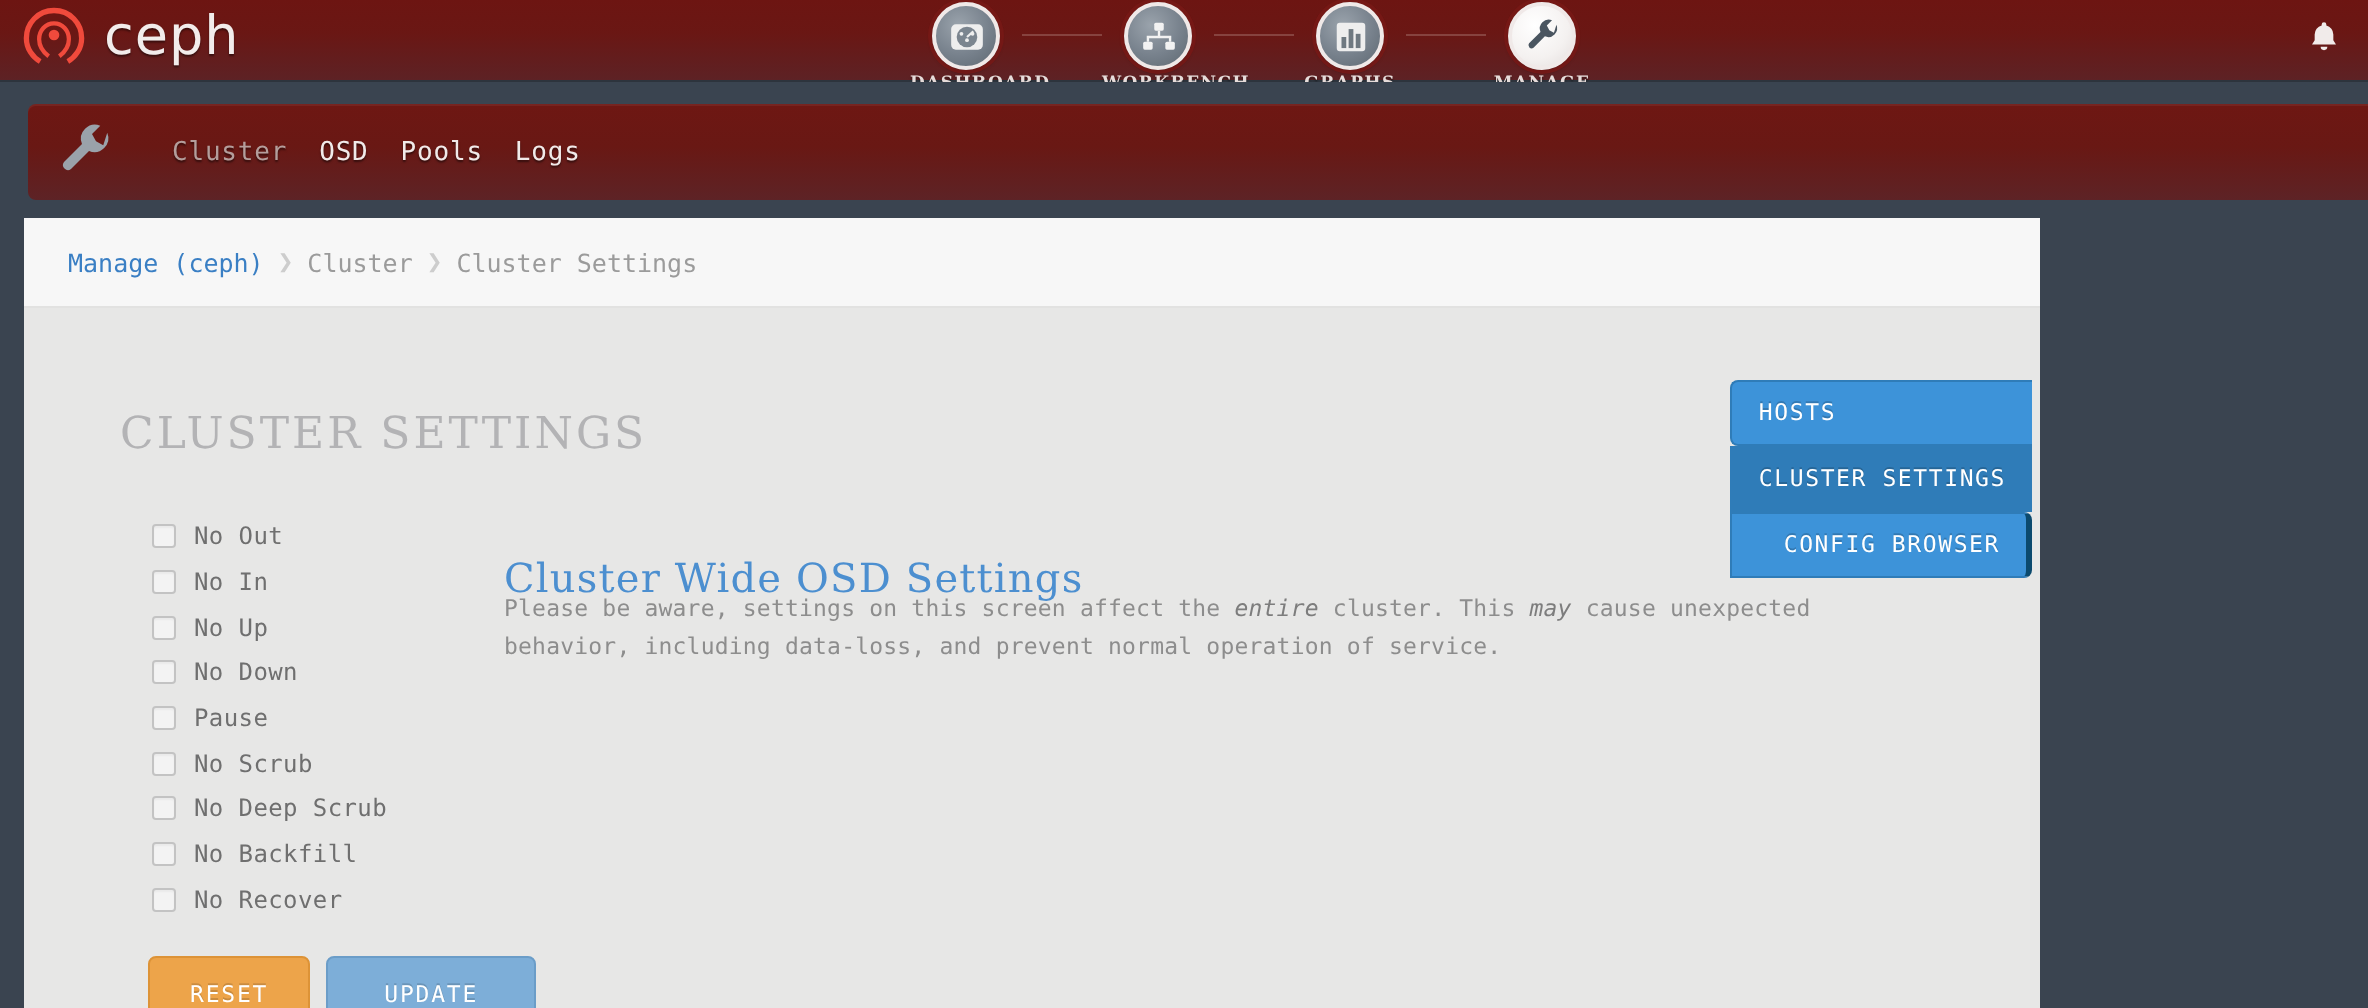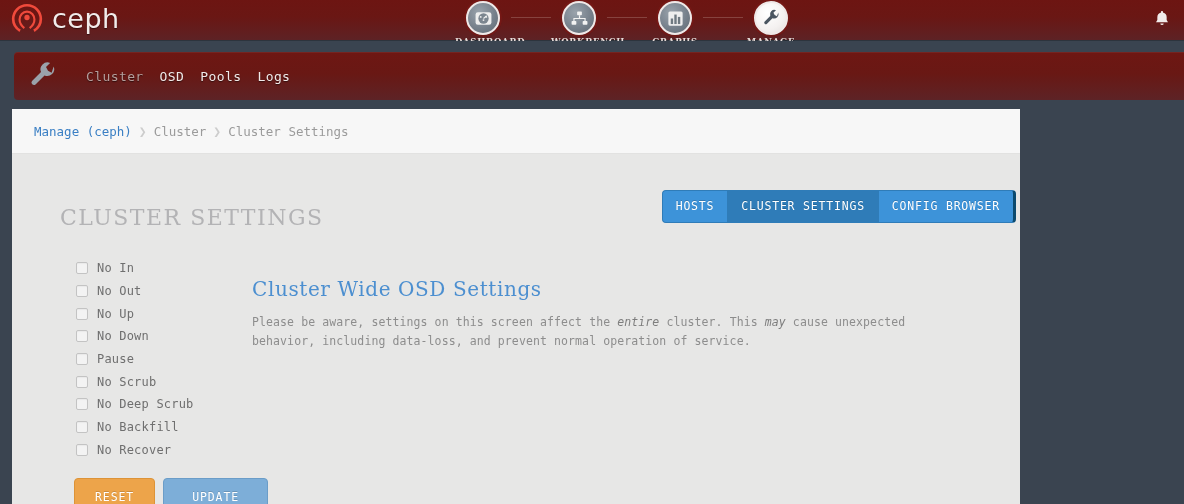--- a/index.html
+++ b/index.html
@@ -97,20 +97,21 @@
 
   .page-title {
     position: absolute; left: 48px; top: 96px;
     font-size: 22px; letter-spacing: 1.5px; color: #b3b3b5;
     font-family: "DejaVu Serif", "Liberation Serif", serif;
   }
 
   .tabgroup {
     position: absolute; right: 4px; top: 81px;
     display: flex;
+    flex-direction: column;
   }
   .tabbtn {
     font-size: 11.5px; letter-spacing: .8px; color: #ffffff;
     padding: 8px 13px 9px 13px;
     background: #3d93d9;
     border: 1px solid #2f7cb8; border-right: none;
     cursor: pointer; text-shadow: 0 -1px 0 rgba(0,0,0,.18);
     font-family: "DejaVu Sans Mono", "Liberation Mono", monospace;
   }
   .tabbtn:first-child { border-radius: 4px 0 0 4px; }
@@ -128,21 +129,21 @@
   .optlabel { font-size: 12px; color: #6f6f6f; letter-spacing: .2px; }
 
   
   .osd-heading {
     position: absolute; left: 240px; top: 152px;
     font-size: 20px; color: #4c8fd0; letter-spacing: .6px;
     font-family: "DejaVu Serif", "Liberation Serif", serif;
     margin-top: 16px;
   }
   .osd-para {
-    position: absolute; left: 240px; top: 204px; width: 680px;
+    position: absolute; left: 240px; top: 186px; width: 680px;
     font-size: 11.5px; color: #8d8d8d; line-height: 18.5px; letter-spacing: .1px;
   }
   .osd-para em { font-style: italic; color: #7d7d7d; }
 
   
   .btnrow { position: absolute; left: 62px; top: 369px; display: flex; gap: 8px; }
   .btn {
     font-size: 11.5px; letter-spacing: .9px; color: #fff;
     padding: 11px 20px; border-radius: 4px; cursor: pointer;
     border: 1px solid rgba(0,0,0,.12);
@@ -266,25 +267,25 @@
 
     <div class="tabgroup">
       <div class="tabbtn">HOSTS</div>
       <div class="tabbtn active">CLUSTER SETTINGS</div>
       <div class="tabbtn">CONFIG BROWSER</div>
     </div>
 
     <div class="optlist">
       <div class="optrow">
         <span class="cbx"></span>
+        <span class="optlabel">No Out</span>
+      </div>
+      <div class="optrow">
+        <span class="cbx"></span>
         <span class="optlabel">No In</span>
-      </div>
-      <div class="optrow">
-        <span class="cbx"></span>
-        <span class="optlabel">No Out</span>
       </div>
       <div class="optrow">
         <span class="cbx"></span>
         <span class="optlabel">No Up</span>
       </div>
       <div class="optrow">
         <span class="cbx"></span>
         <span class="optlabel">No Down</span>
       </div>
       <div class="optrow">

